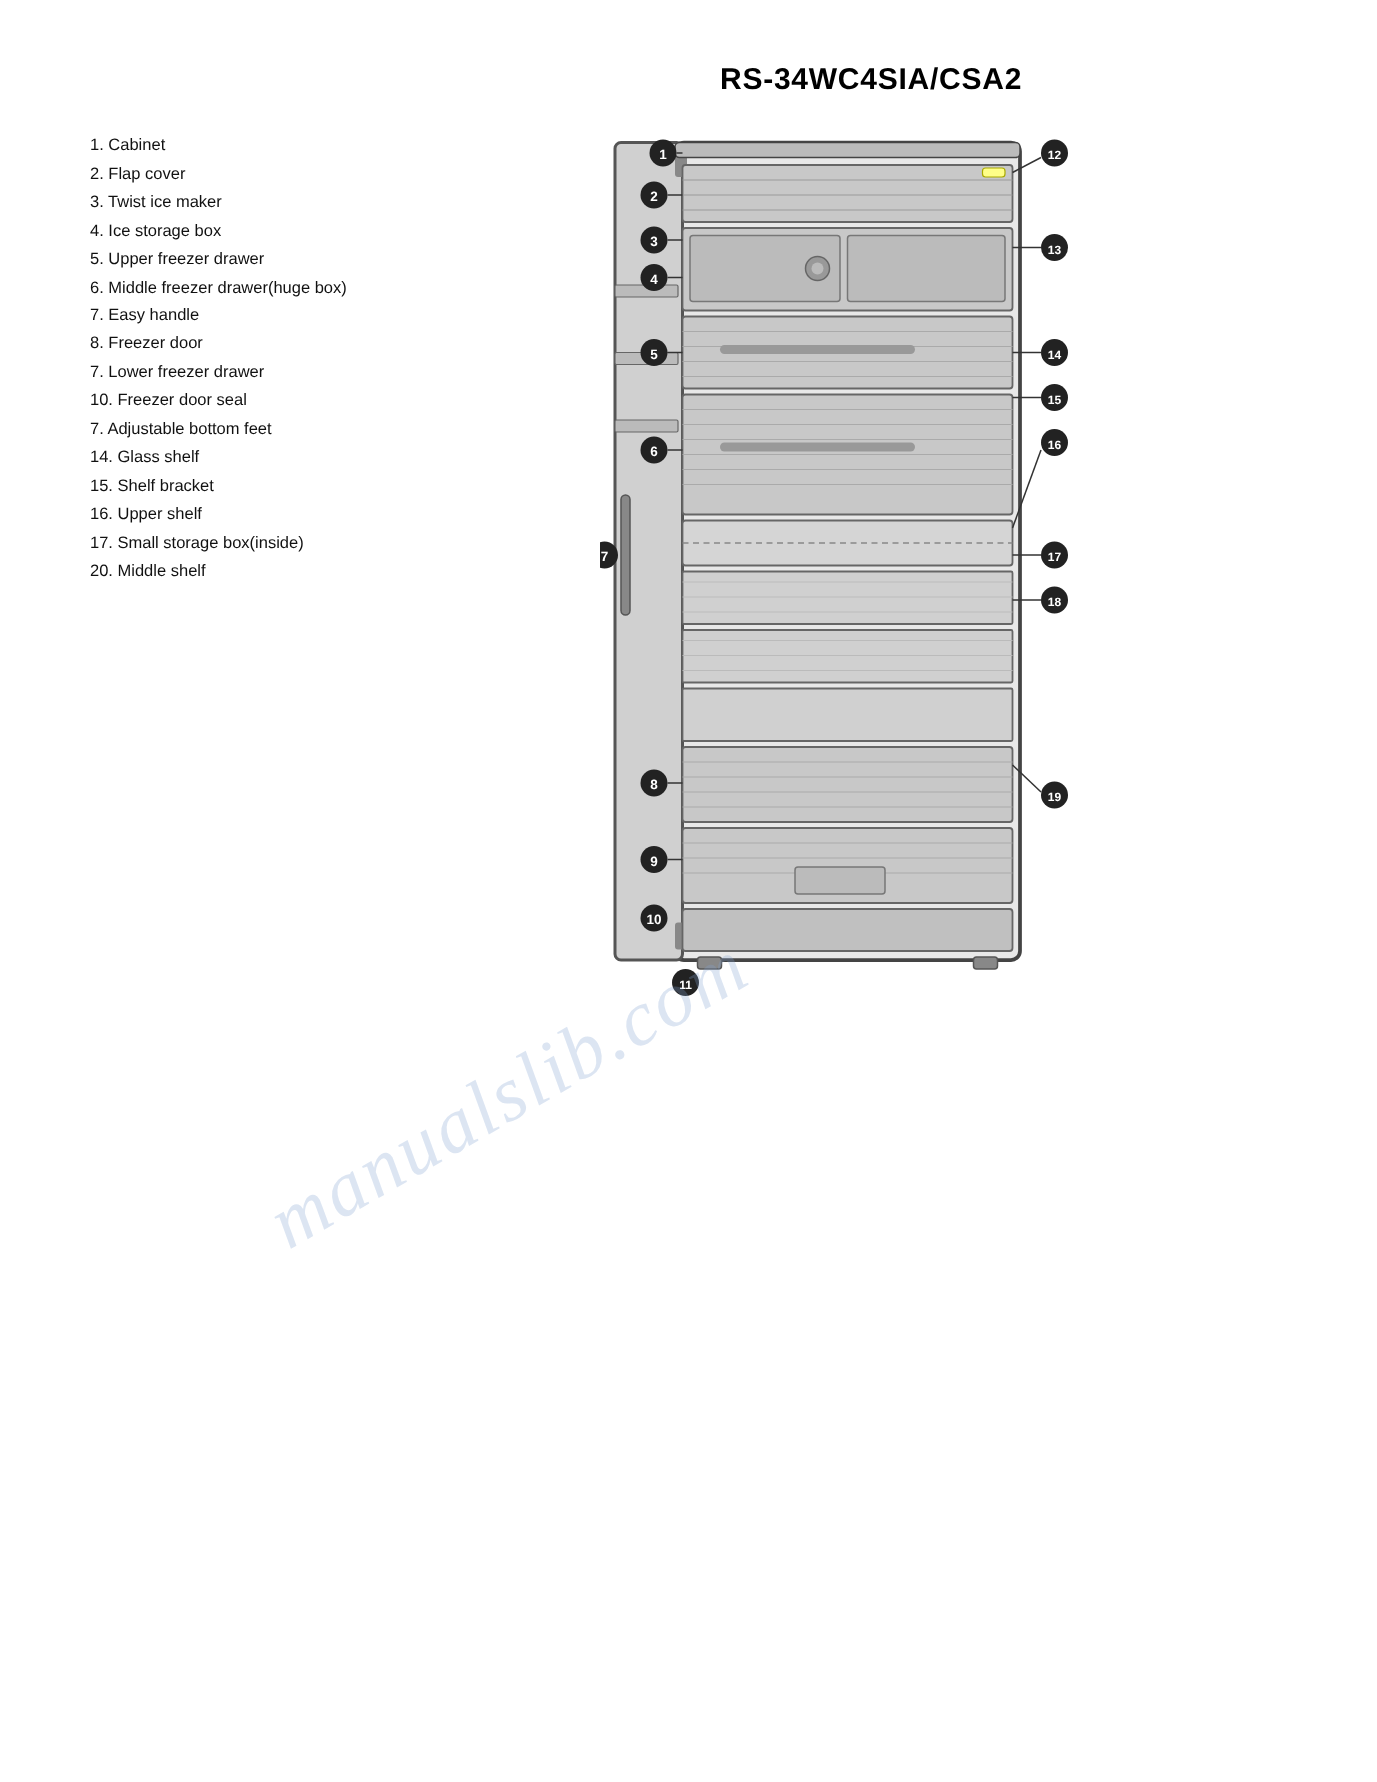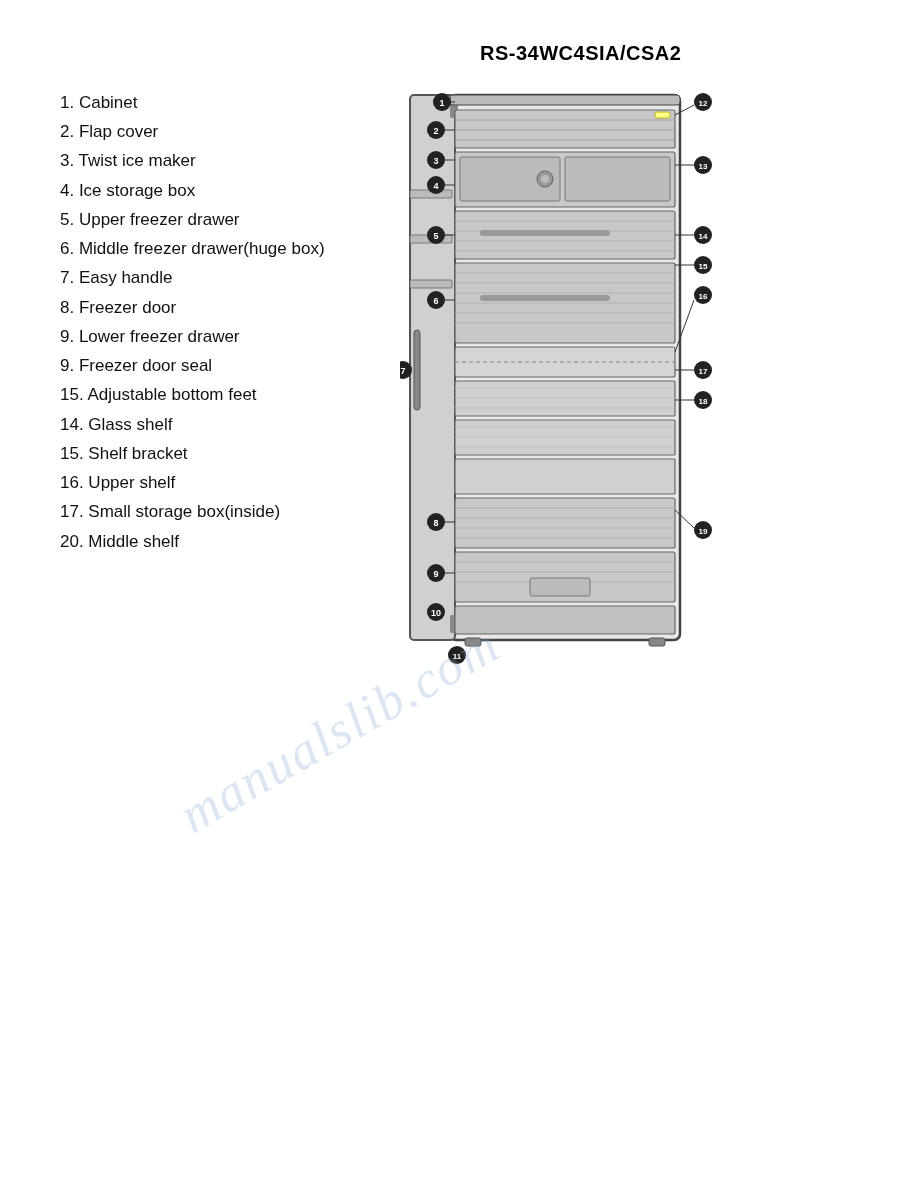--- a/index.html
+++ b/index.html
@@ -31,21 +31,21 @@
 
     .parts-list {
       position: absolute;
       top: 88px;
       left: 60px;
       list-style: none;
       line-height: 1.72;
     }
 
     .parts-list li {
-      font-size: 17px;
+      font-size: 11px;
       color: #111;
     }
 
     
     .watermark {
       position: absolute;
       top: 700px;
       left: 160px;
       font-size: 52px;
       color: rgba(130, 160, 210, 0.28);
@@ -82,23 +82,23 @@
 
   <ul class="parts-list">
   <li>1. Cabinet</li>
       <li>2. Flap cover</li>
       <li>3. Twist ice maker</li>
       <li>4. Ice storage box</li>
       <li>5. Upper freezer drawer</li>
       <li>6. Middle freezer drawer(huge box)</li>
       <li>7. Easy handle</li>
       <li>8. Freezer door</li>
-      <li>9. Lower freezer drawer</li>
-      <li>9. Freezer door seal</li>
-      <li>15. Adjustable bottom feet</li>
+      <li>7. Lower freezer drawer</li>
+      <li>10. Freezer door seal</li>
+      <li>7. Adjustable bottom feet</li>
       <li>14. Glass shelf</li>
       <li>15. Shelf bracket</li>
       <li>16. Upper shelf</li>
       <li>17. Small storage box(inside)</li>
       <li>20. Middle shelf</li>
     </ul>
 
   <div class="diagram-area">
     <svg class="diagram-svg" width="340" height="580" viewBox="0 0 340 580" xmlns="http://www.w3.org/2000/svg">
 

